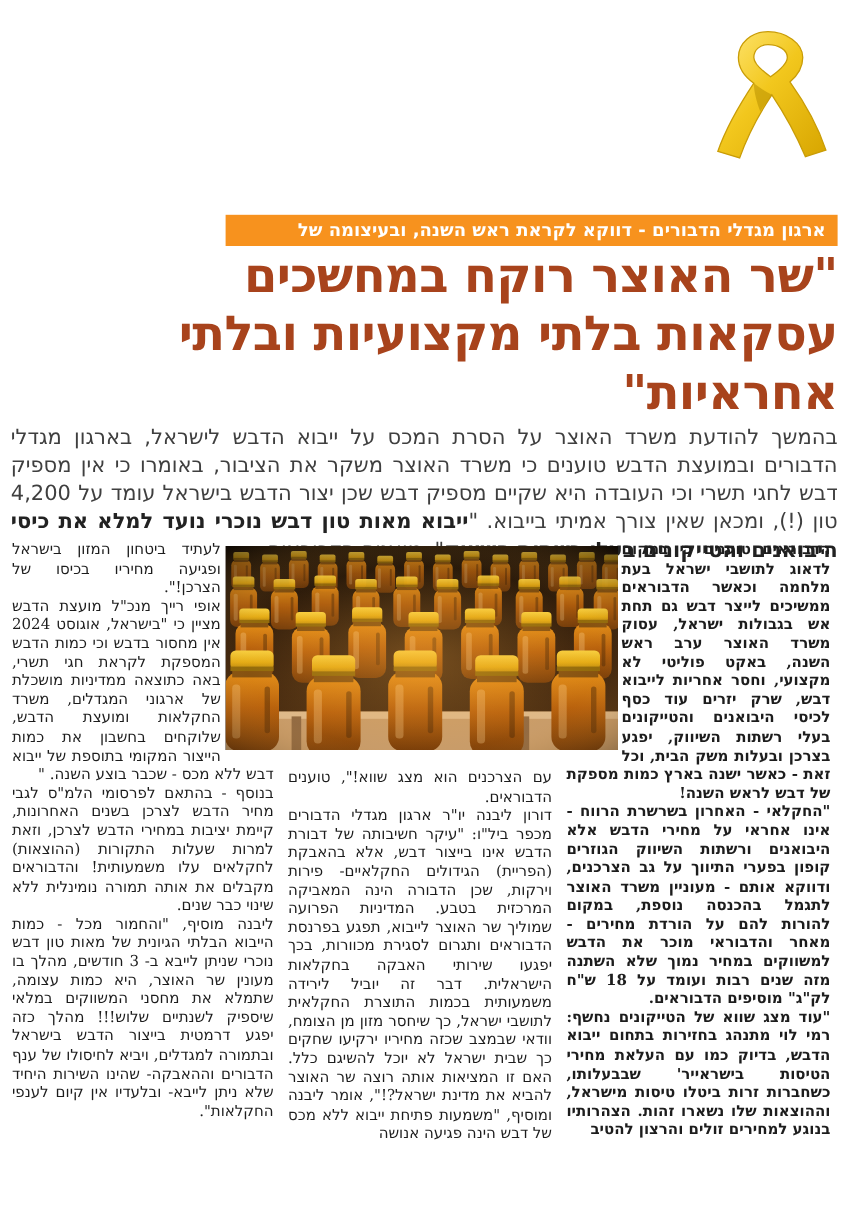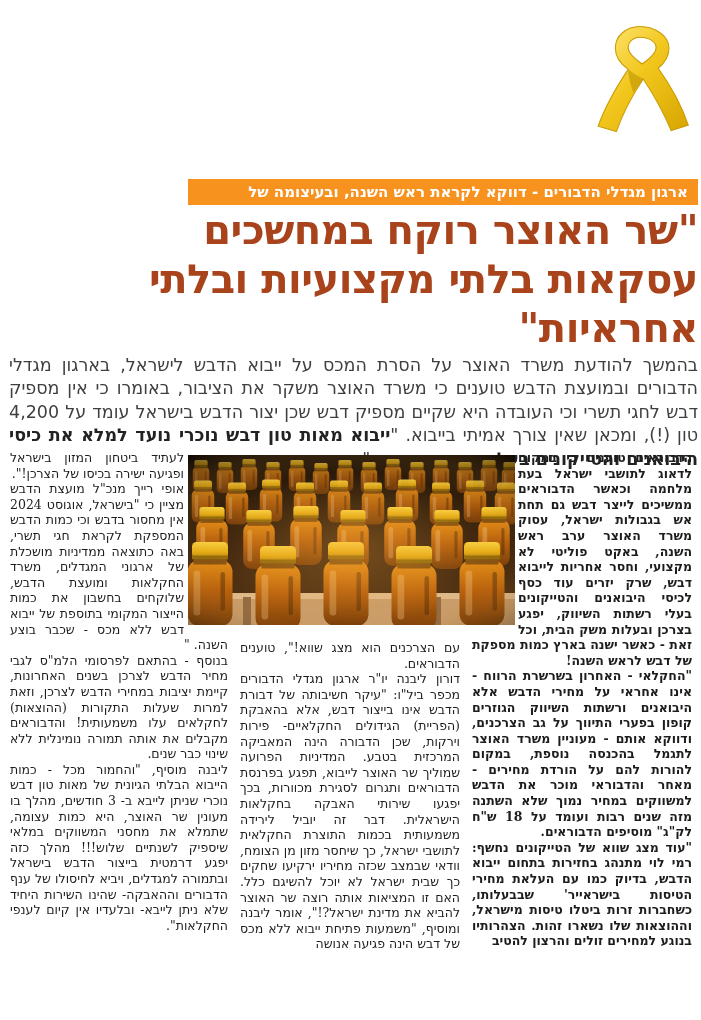--- a/index.html
+++ b/index.html
@@ -179,19 +179,19 @@
       <p>"עוד מצג שווא של הטייקונים נחשף: רמי לוי מתנהג בחזירות בתחום ייבוא הדבש, בדיוק כמו עם העלאת מחירי הטיסות בישראייר' שבבעלותו, כשחברות זרות ביטלו טיסות מישראל, וההוצאות שלו נשארו זהות. הצהרותיו בנוגע למחירים זולים והרצון להטיב</p>
     </div>
 
   <div class="col col-middle">
       <p>עם הצרכנים הוא מצג שווא!", טוענים הדבוראים.</p>
       <p>דורון ליבנה יו"ר ארגון מגדלי הדבורים מכפר ביל"ו: "עיקר חשיבותה של דבורת הדבש אינו בייצור דבש, אלא בהאבקת (הפריית) הגידולים החקלאיים- פירות וירקות, שכן הדבורה הינה המאביקה המרכזית בטבע. המדיניות הפרועה שמוליך שר האוצר לייבוא, תפגע בפרנסת הדבוראים ותגרום לסגירת מכוורות, בכך יפגעו שירותי האבקה בחקלאות הישראלית. דבר זה יוביל לירידה משמעותית בכמות התוצרת החקלאית לתושבי ישראל, כך שיחסר מזון מן הצומח, וודאי שבמצב שכזה מחיריו ירקיעו שחקים כך שבית ישראל לא יוכל להשיגם כלל. האם זו המציאות אותה רוצה שר האוצר להביא את מדינת ישראל?!", אומר ליבנה ומוסיף, "משמעות פתיחת ייבוא ללא מכס של דבש הינה פגיעה אנושה</p>
     </div>
 
   <div class="col col-left">
     <div class="spacer-r"></div>
-  <p>לעתיד ביטחון המזון בישראל ופגיעה ישירה בכיסו של הצרכן!".</p>
+  <p>לעתיד ביטחון המזון בישראל ופגיעה מחיריו בכיסו של הצרכן!".</p>
       <p>אופי רייך מנכ"ל מועצת הדבש מציין כי "בישראל, אוגוסט 2024 אין מחסור בדבש וכי כמות הדבש המספקת לקראת חגי תשרי, באה כתוצאה ממדיניות מושכלת של ארגוני המגדלים, משרד החקלאות ומועצת הדבש, שלוקחים בחשבון את כמות הייצור המקומי בתוספת של ייבוא דבש ללא מכס - שכבר בוצע השנה. "</p>
       <p>בנוסף - בהתאם לפרסומי הלמ"ס לגבי מחיר הדבש לצרכן בשנים האחרונות, קיימת יציבות במחירי הדבש לצרכן, וזאת למרות שעלות התקורות (ההוצאות) לחקלאים עלו משמעותית! והדבוראים מקבלים את אותה תמורה נומינלית ללא שינוי כבר שנים.</p>
       <p>ליבנה מוסיף, "והחמור מכל - כמות הייבוא הבלתי הגיונית של מאות טון דבש נוכרי שניתן לייבא ב- 3 חודשים, מהלך בו מעונין שר האוצר, היא כמות עצומה, שתמלא את מחסני המשווקים במלאי שיספיק לשנתיים שלוש!!! מהלך כזה יפגע דרמטית בייצור הדבש בישראל ובתמורה למגדלים, ויביא לחיסולו של ענף הדבורים וההאבקה- שהינו השירות היחיד שלא ניתן לייבא- ובלעדיו אין קיום לענפי החקלאות".</p>
     </div>
 
 </div>
 
 </body></html>

